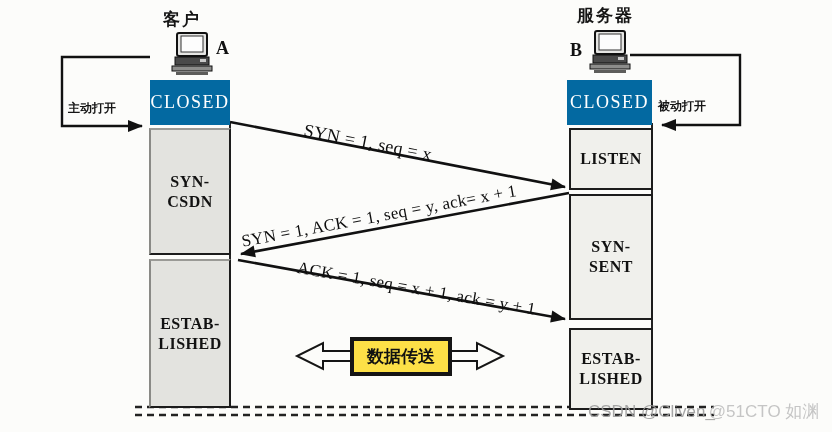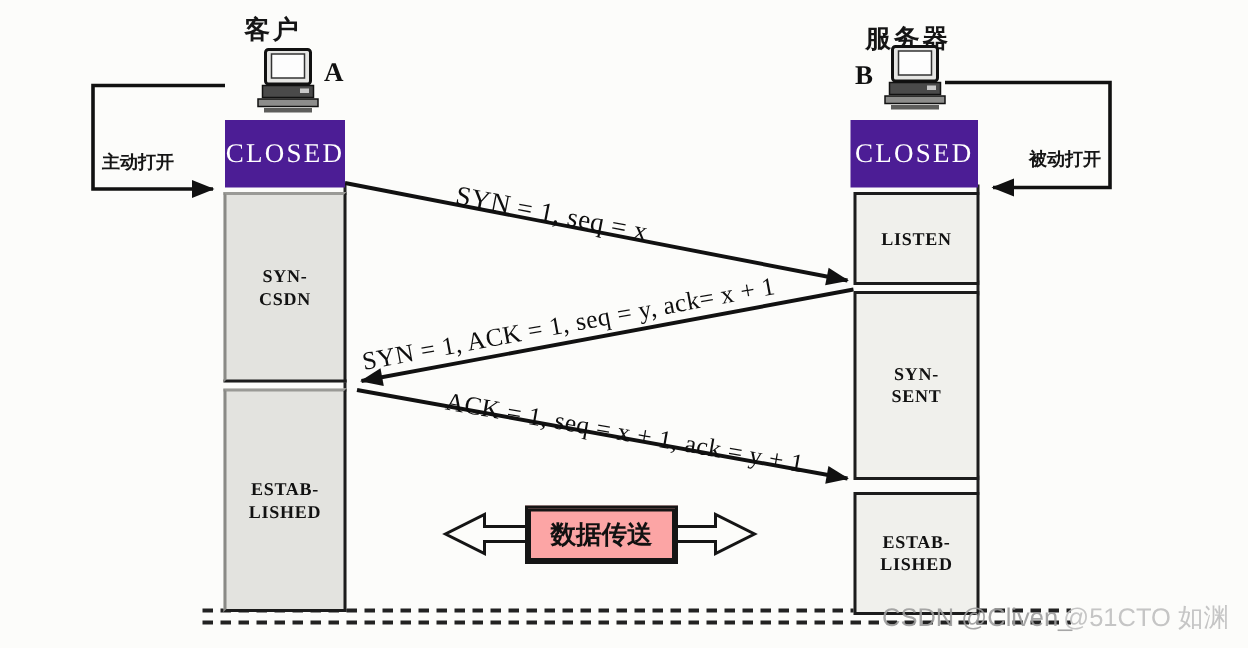--- a/index.html
+++ b/index.html
@@ -11,36 +11,36 @@
   }
   .abs{position:absolute;}
   svg.overlay{position:absolute;left:0;top:0;width:832px;height:432px;}
   .cn{font-family:"Liberation Sans", sans-serif;font-weight:700;}
   .host-title{font-size:17px;letter-spacing:2px;color:#151515;}
   .host-letter{font-size:18px;font-weight:700;font-family:"Liberation Serif",serif;}
   .open-label{font-size:12px;color:#151515;}
   .state-box{
     box-sizing:border-box;border:2px solid #1c1c1c;
     display:flex;flex-direction:column;align-items:center;justify-content:center;
-    font-weight:700;font-size:12px;line-height:1.25;letter-spacing:0.5px;
+    font-weight:700;font-size:16px;line-height:1.25;letter-spacing:0.5px;
     text-align:center;
   }
   .left-fill{background:#e3e3df;border-left-color:#8a8a86;border-top-color:#9a9a96;}
   .right-fill{background:#f0f0ec;}
   .closed-box{
-    box-sizing:border-box;background:#4c1d95;color:#fff;
+    box-sizing:border-box;background:#0369a1;color:#fff;
     display:flex;align-items:center;justify-content:center;
     font-size:18px;letter-spacing:1.5px;font-weight:400;
   }
   .msg-label{
     white-space:nowrap;font-size:18px;color:#0e0e0e;
     transform-origin:left top;letter-spacing:0.3px;
   }
   .dt-outer{
-    box-sizing:border-box;border:2px solid #151515;padding:0;background:#fca5a5;
+    box-sizing:border-box;border:2px solid #151515;padding:0;background:#fde047;
   }
   .dt-inner{
     box-sizing:border-box;border:2px solid #151515;height:100%;
     display:flex;align-items:center;justify-content:center;
     font-size:17px;
   }
   .watermark{
     font-family:"Liberation Sans", sans-serif;font-size:17px;white-space:nowrap;
   }
   .wm1{color:#9d9d9d;opacity:0.9;}
@@ -83,33 +83,33 @@
       <rect x="11" y="4" width="22" height="16" fill="#fdfdfd" stroke="#333" stroke-width="1"></rect>
       <rect x="5" y="25" width="34" height="8" fill="#4a4a4a" stroke="#111" stroke-width="1"></rect>
       <rect x="30" y="27" width="6" height="3" fill="#c9c9c9"></rect>
       <rect x="2" y="34" width="40" height="5" fill="#8d8d8b" stroke="#111" stroke-width="1"></rect>
       <rect x="6" y="40" width="32" height="3" fill="#5d5d5b"></rect>
     </svg>
   </div>
   <div class="abs host-letter" style="left:216px;top:38px;">A</div>
   <div class="abs cn open-label" style="left:68px;top:100px;">主动打开</div>
 
-  <div class="abs cn host-title" style="left:577px;top:14px;">服务器</div>
+  <div class="abs cn host-title" style="left:577px;top:4px;">服务器</div>
   <div class="abs host-letter" style="left:570px;top:40px;">B</div>
   <div class="abs" style="left:588px;top:30px;width:44px;height:44px;">
     <svg width="44" height="44" viewBox="0 0 44 44">
       <rect x="7" y="1" width="30" height="23" rx="2" fill="#e6e6e4" stroke="#111" stroke-width="2"></rect>
       <rect x="11" y="4" width="22" height="16" fill="#fdfdfd" stroke="#333" stroke-width="1"></rect>
       <rect x="5" y="25" width="34" height="8" fill="#4a4a4a" stroke="#111" stroke-width="1"></rect>
       <rect x="30" y="27" width="6" height="3" fill="#c9c9c9"></rect>
       <rect x="2" y="34" width="40" height="5" fill="#8d8d8b" stroke="#111" stroke-width="1"></rect>
       <rect x="6" y="40" width="32" height="3" fill="#5d5d5b"></rect>
     </svg>
   </div>
-  <div class="abs cn open-label" style="left:658px;top:98px;margin-left:28px;">被动打开</div>
+  <div class="abs cn open-label" style="left:658px;top:98px;">被动打开</div>
 
   <div class="abs closed-box" style="left:150px;top:80px;width:80px;height:45px;">CLOSED</div>
   <div class="abs state-box left-fill" style="left:149px;top:128px;width:82px;height:127px;">
     <span>SYN-</span>
     <span>CSDN</span>
   </div>
   <div class="abs state-box left-fill" style="left:149px;top:259px;width:82px;height:149px;">
     <span>ESTAB-</span>
     <span>LISHED</span>
   </div>

